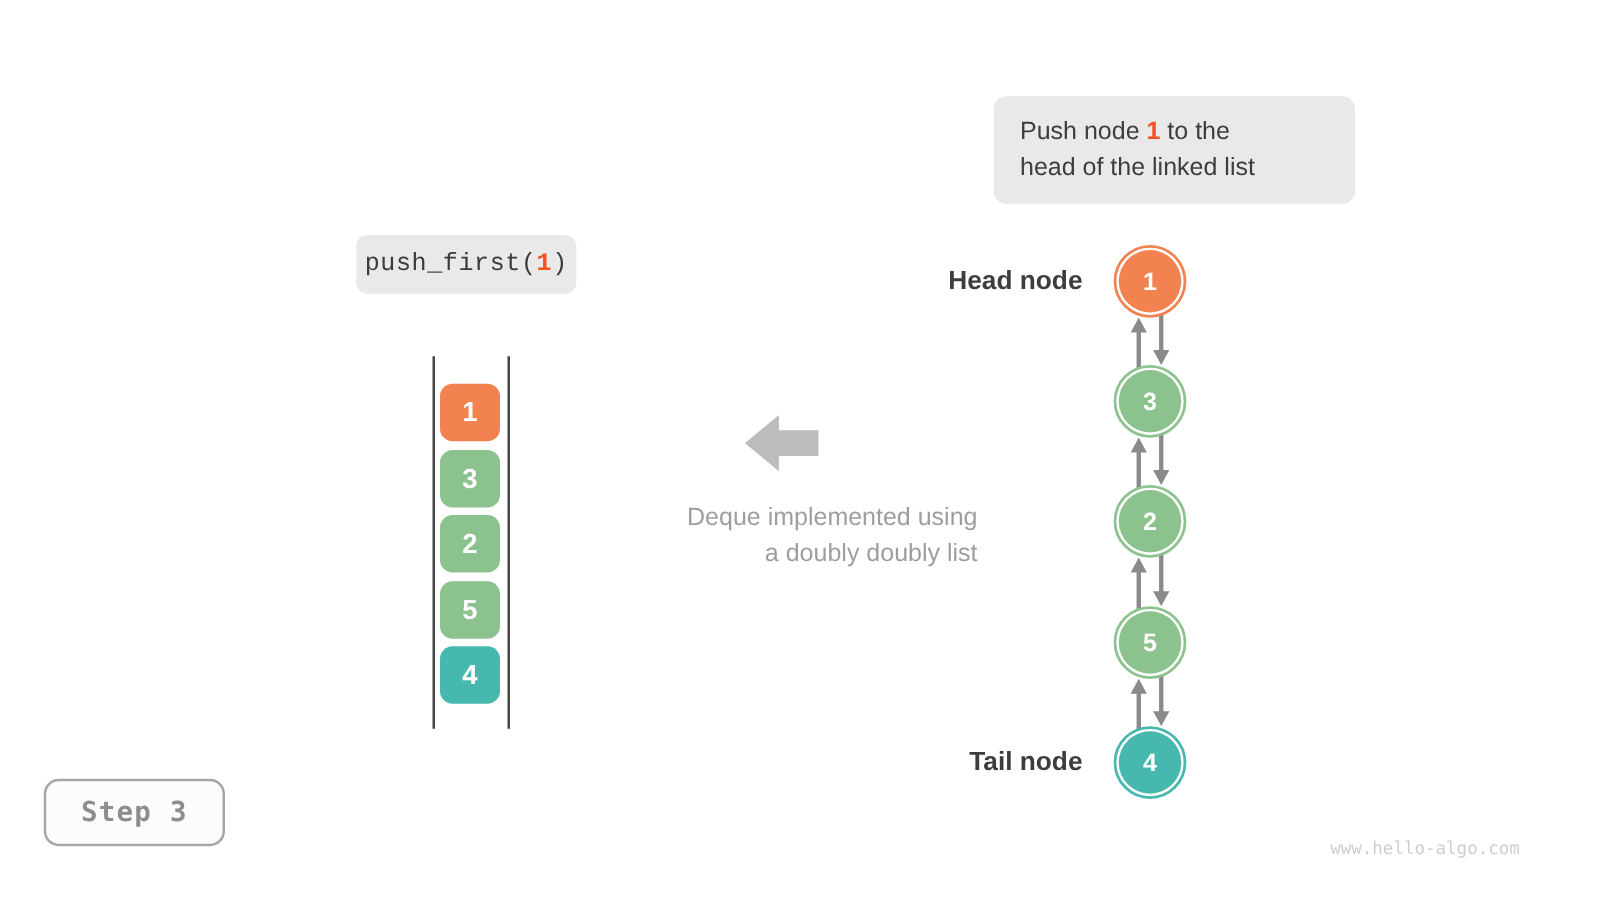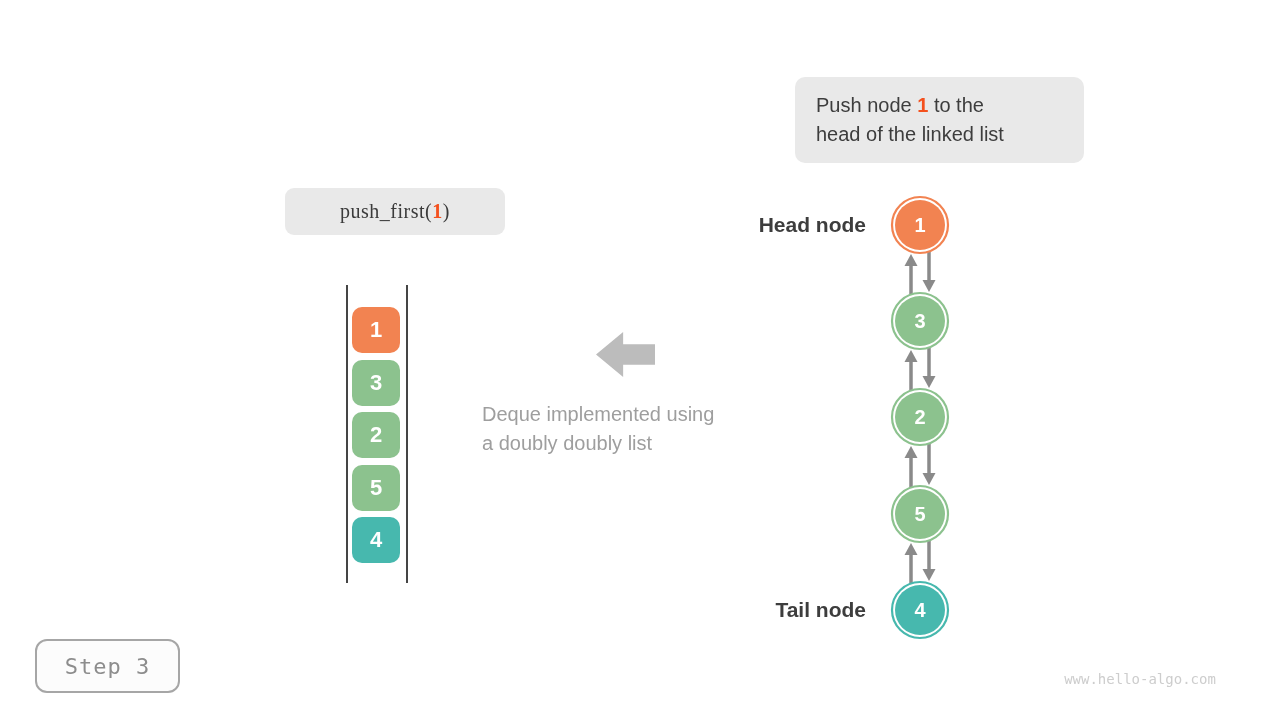--- a/index.html
+++ b/index.html
@@ -13,23 +13,23 @@
   .instruction-box {
     position: absolute; left: 795px; top: 77px; width: 289px; height: 86px;
     box-sizing: border-box; border-radius: 10px;
     padding: 14px 0 14px 21px;
     font-size: 20px; line-height: 29px;
   }
   .hl { font-weight: 700; }
 
   
   .code-box {
-    position: absolute; left: 285px; top: 188px; width: 220px; height: 47px;
+    position: absolute; left: 285px; top: 188px; width: 176px; height: 47px;
     border-radius: 9px; display: flex; align-items: center; justify-content: center;
-    font-family: Liberation Serif, serif; font-size: 20px; letter-spacing: 0.5px;
+    font-family: Liberation Mono, monospace; font-size: 20px; letter-spacing: 0.5px;
   }
   .code-box .hl { font-weight: 700; }
 
   
   .stack-line { position: absolute; top: 285px; width: 2px; height: 298px; }
   .stack-line.left  { left: 346px; }
   .stack-line.right { left: 406px; }
   .stack-items { position: absolute; left: 352px; top: 307px; display: flex; flex-direction: column; gap: 6.5px; }
   .stack-square {
     width: 48px; height: 46px; border-radius: 10px;
@@ -37,38 +37,38 @@
     display: flex; align-items: center; justify-content: center;
   }
 
   
   .big-arrow {
     position: absolute; left: 596px; top: 332px; width: 59px; height: 45px;
     clip-path: polygon(0 50%, 46% 0, 46% 27%, 100% 27%, 100% 73%, 46% 73%, 46% 100%);
   }
   .caption {
     position: absolute; left: 482px; top: 400px; width: 300px;
-    text-align: left; font-size: 20px; line-height: 29px;
+    text-align: right; font-size: 20px; line-height: 29px;
   }
 
   
   .node-label {
     position: absolute; left: 726px; width: 140px; text-align: right;
     font-size: 21px; font-weight: 700; line-height: 28px;
   }
   .node-label.head { top: 211px; }
   .node-label.tail { top: 596px; }
   #list-svg { position: absolute; left: 885px; top: 192px; }
 
   
   .step-box {
-    position: absolute; left: 35px; top: 639px; width: 145px; height: 54px;
+    position: absolute; left: 35px; top: 623px; width: 145px; height: 54px;
     box-sizing: border-box; border: 2px solid; border-radius: 12px;
     display: flex; align-items: center; justify-content: center;
-    font-family: "DejaVu Sans Mono", monospace; font-size: 22px; font-weight: 400;
+    font-family: "DejaVu Sans Mono", monospace; font-size: 22px; font-weight: 700;
     letter-spacing: 1px;
   }
 
   
   .watermark {
     position: absolute; left: 1040px; top: 671px; width: 200px; text-align: center;
     font-family: "DejaVu Sans Mono", monospace; font-size: 14px;
   }
 </style>
 </head>

